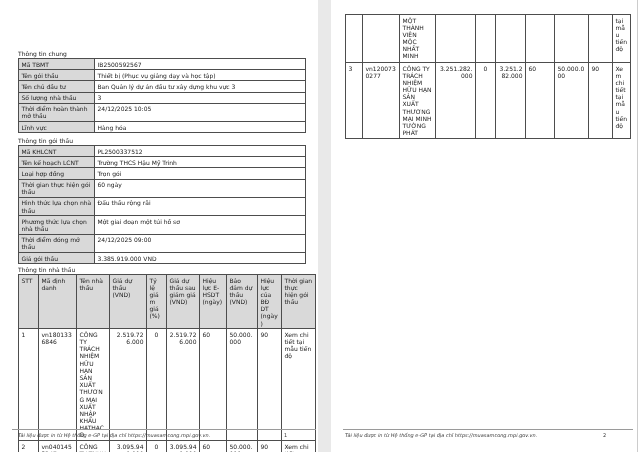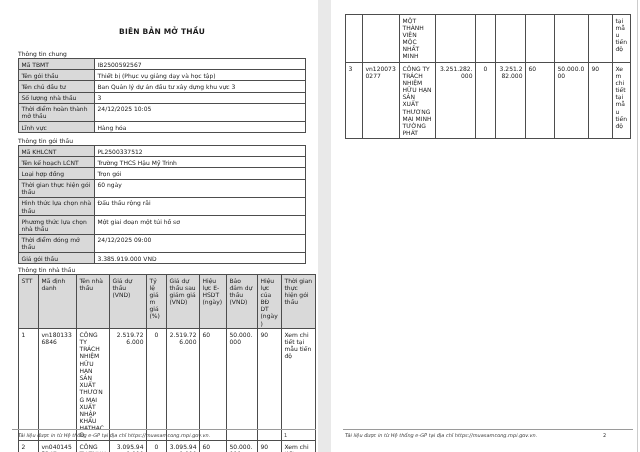--- a/index.html
+++ b/index.html
@@ -55,21 +55,20 @@
   .page-right .footer-text{left:14px;}
   .page-num{position:absolute;top:432px;font-size:5px;color:#3a3a3a;}
   .page-left .page-num{left:284px;}
   .page-right .page-num{left:272px;}
 </style>
 </head>
 <body>
 
 <div class="page page-left">
 
-  <div class="doc-title">BIÊN BẢN MỞ THẦU</div>
 
   <div class="section-heading h-general">Thông tin chung</div>
   <table class="info-table t-general">
     <tbody>
         <tr>
           <td class="lbl" style="width:70px">Mã TBMT</td>
           <td>IB2500592567</td>
         </tr>
     <tr>
           <td class="lbl">Tên gói thầu</td>

